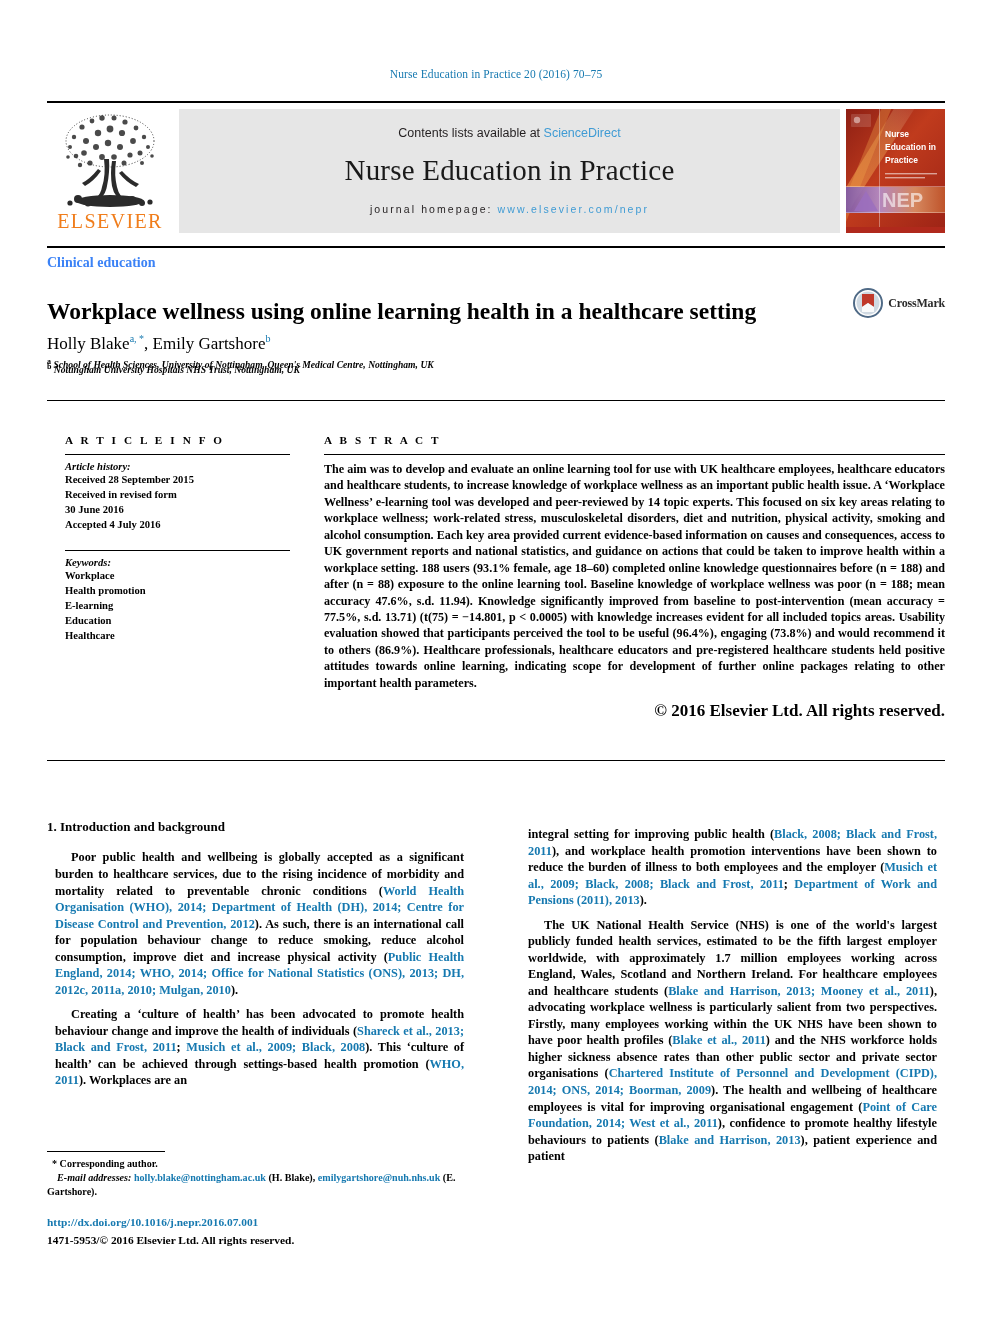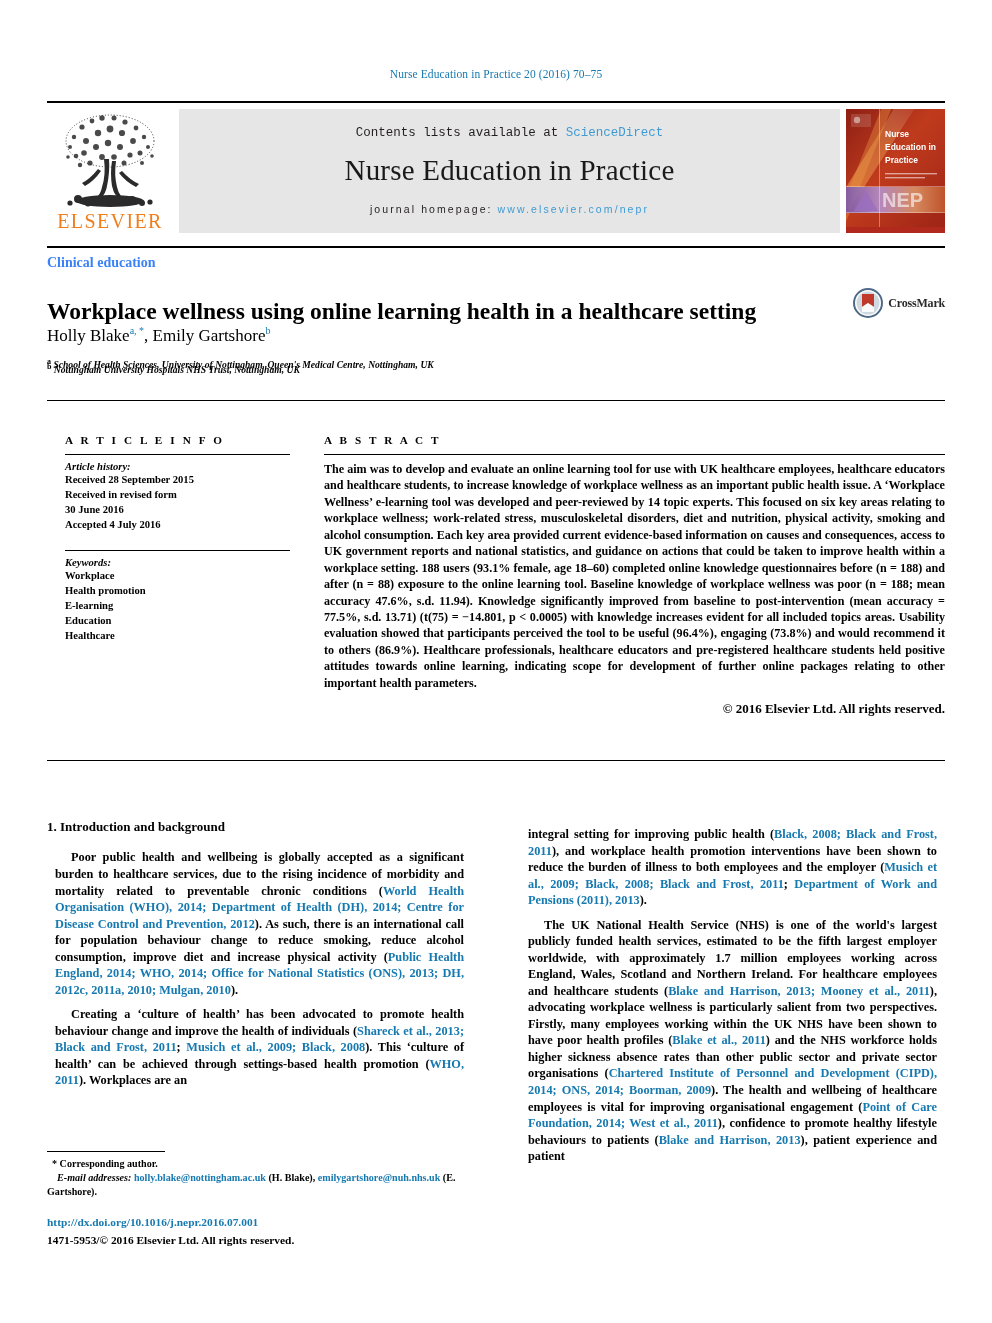--- a/index.html
+++ b/index.html
@@ -66,21 +66,21 @@
     flex: 1 1 auto;
     background: #e6e6e6;
     display: flex;
     flex-direction: column;
     align-items: center;
     justify-content: center;
     padding: 9px 0 10px 0;
     margin-left: 6px;
   }
   .contents-line {
-    font-family: Liberation Mono, monospace;
+    font-family: Liberation Sans, sans-serif;
     font-size: 12.5px;
     color: #231f20;
     margin-bottom: 14px;
     text-align: center;
   }
   .contents-line .sd { color: #3f9bd4; }
   .journal-name {
     font-family: "Liberation Serif", serif;
     font-size: 29px;
     color: #1a1a1a;
@@ -125,21 +125,21 @@
     left: 47px;
     top: 282px;
     width: 770px;
     font-size: 23.5px;
     line-height: 1.15;
     color: #000;
   }
   .authors {
     position: absolute;
     left: 47px;
-    top: 325px;
+    top: 333px;
     width: 770px;
     font-size: 17px;
   }
   .authors sup { color: #1679b0; font-size: 10px; }
   .affil {
     position: absolute;
     left: 47px;
     width: 770px;
     font-style: italic;
     font-size: 9.6px;
@@ -216,21 +216,21 @@
   }
   .info-gap { height: 13px; }
   .kw-rule { border-top: 1.6px solid #000; margin: 5px 0 6px 0; width: 225px; }
   .abstract-text {
     font-size: 12.1px;
     line-height: 1.36;
     text-align: justify;
     font-weight: bold;
   }
   .copyright {
-    font-size: 13px;
+    font-size: 17px;
     text-align: right;
     margin-top: 10px;
     font-weight: bold;
   }
 
   
   .body-col {
     position: absolute;
     top: 818px;
     width: 425px;

